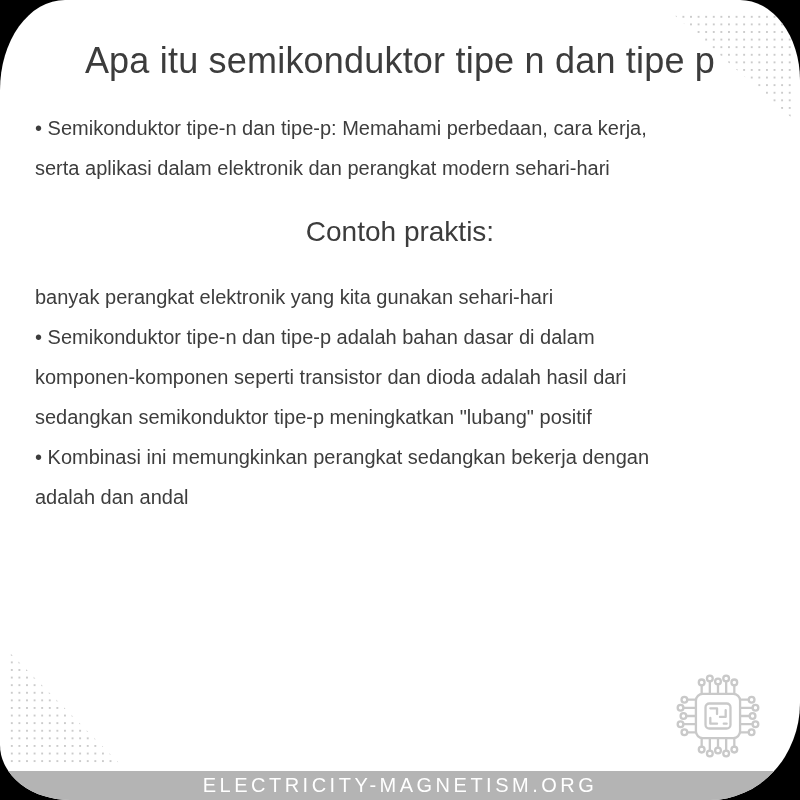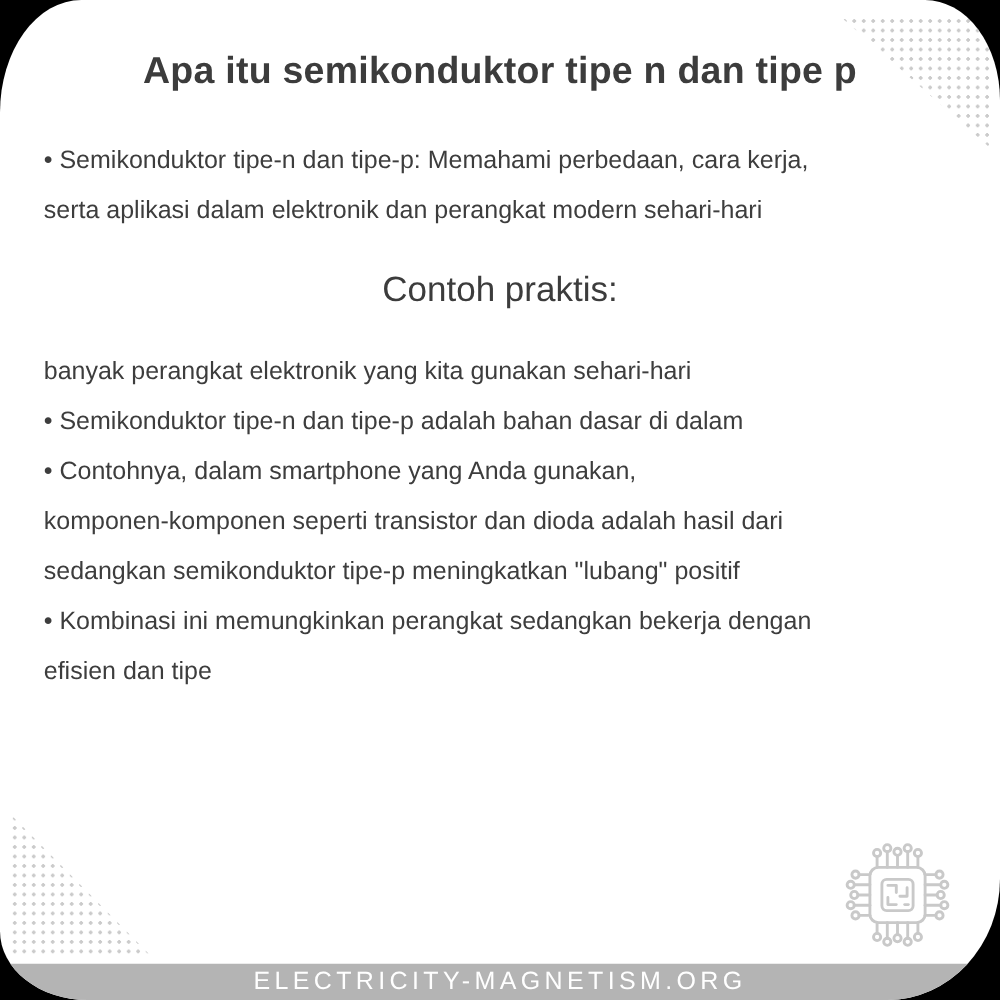--- a/index.html
+++ b/index.html
@@ -18,22 +18,22 @@
     border-radius: 65px 60px 90px 70px / 90px 80px 97px 55px;
     overflow: hidden;
   }
   .page-title {
     position: absolute;
     top: 40px;
     left: 0;
     width: 100%;
     margin: 0;
     text-align: center;
-    font-size: 30px;
-    font-weight: 700;
+    font-size: 36px;
+    font-weight: 400;
     color: #3c3c3c;
     letter-spacing: 0.2px;
   }
   .intro {
     position: absolute;
     top: 108px;
     left: 35px;
     right: 20px;
     font-size: 20px;
     line-height: 40px;
@@ -107,25 +107,24 @@
   <div class="intro">
     <div class="text-line">• Semikonduktor tipe-n dan tipe-p: Memahami perbedaan, cara kerja,</div>
     <div class="text-line">serta aplikasi dalam elektronik dan perangkat modern sehari-hari</div>
   </div>
 
   <h2 class="section-heading">Contoh praktis:</h2>
 
   <div class="points">
     <div class="text-line">banyak perangkat elektronik yang kita gunakan sehari-hari</div>
     <div class="text-line">• Semikonduktor tipe-n dan tipe-p adalah bahan dasar di dalam</div>
-    <div class="text-line">• Contohnya, dalam smartphone yang Anda gunakan,</div>
     <div class="text-line">komponen-komponen seperti transistor dan dioda adalah hasil dari</div>
     <div class="text-line">sedangkan semikonduktor tipe-p meningkatkan "lubang" positif</div>
     <div class="text-line">• Kombinasi ini memungkinkan perangkat sedangkan bekerja dengan</div>
-    <div class="text-line">efisien dan tipe</div>
+    <div class="text-line">adalah dan andal</div>
   </div>
 
   <svg class="chip-icon" viewBox="0 0 100 100" fill="none" stroke="#c9c9c9" stroke-width="2.4" stroke-linecap="round" stroke-linejoin="round">
 
     <rect x="27" y="27" width="46" height="46" rx="7"></rect>
     <rect x="37" y="37" width="26" height="26" rx="4"></rect>
 
     <path d="M42 42 h7 v6"></path>
     <path d="M58 44 v7 h-6"></path>
     <path d="M42 52 v6 h7"></path>

